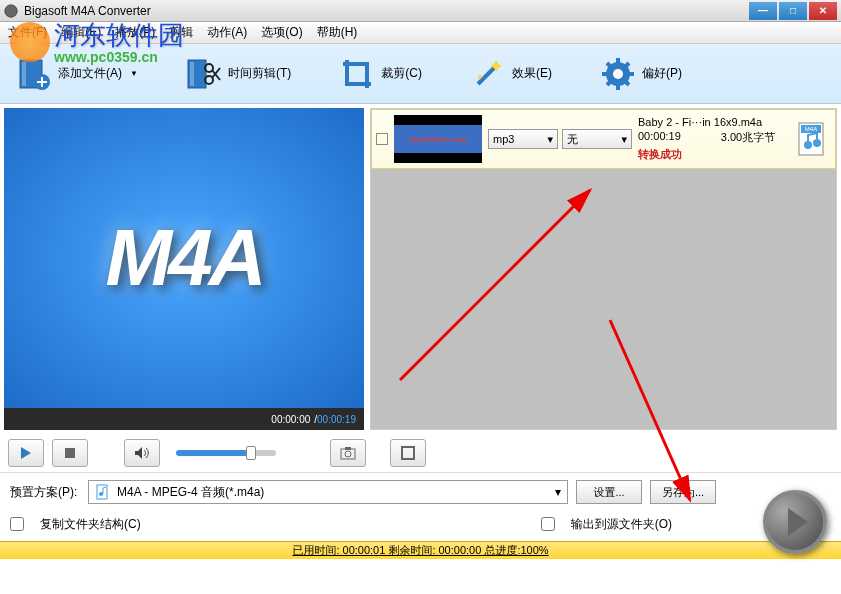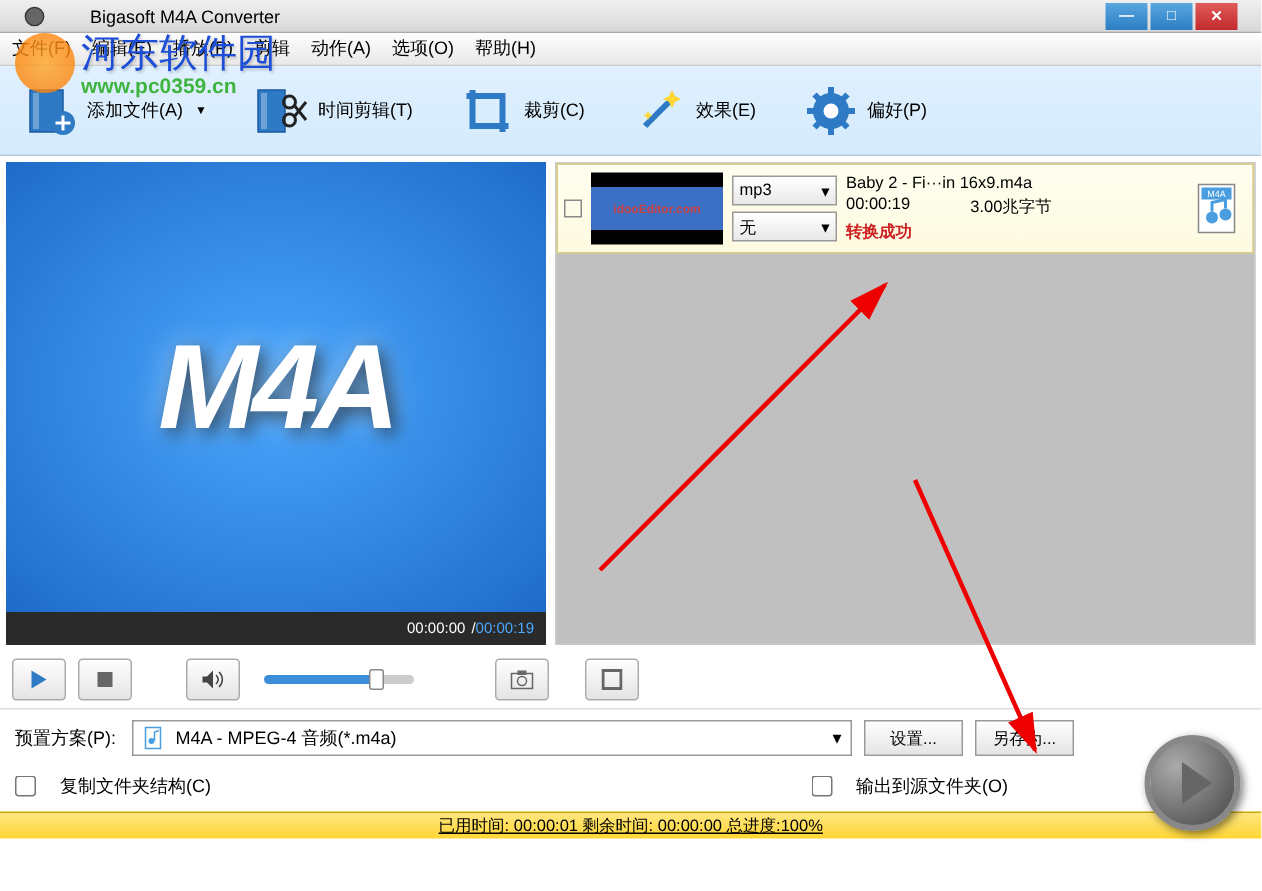--- a/index.html
+++ b/index.html
@@ -1,56 +1,56 @@
 <!DOCTYPE html>
 <html><head>
   <meta charset="utf-8">
   <style>
     * { margin: 0; padding: 0; box-sizing: border-box; font-family: "Microsoft YaHei", sans-serif; }
     body { width: 841px; height: 594px; background: #fff; position: relative; overflow: hidden; }
     
-    .titlebar { height: 22px; background: linear-gradient(#f0f0f0, #d8d8d8); display: flex; align-items: center; padding: 0 16px; border-bottom: 1px solid #aaa; gap: 24px; }
+    .titlebar { height: 22px; background: linear-gradient(#f0f0f0, #d8d8d8); display: flex; align-items: center; padding: 0 4px; border-bottom: 1px solid #aaa; }
     .titlebar-icon { width: 14px; height: 14px; margin-right: 6px; }
     .titlebar-text { font-size: 12px; flex: 1; }
     .window-controls { display: flex; gap: 2px; }
     .window-btn { width: 28px; height: 18px; display: flex; align-items: center; justify-content: center; font-size: 10px; font-weight: bold; color: #fff; }
     .min-btn { background: linear-gradient(#5aa7e0, #2b7ec2); }
     .max-btn { background: linear-gradient(#5aa7e0, #2b7ec2); }
     .close-btn { background: linear-gradient(#e05a5a, #c22b2b); }
     
     .menubar { height: 22px; background: linear-gradient(#fefefe, #e8e8e8); display: flex; align-items: center; padding: 0 8px; gap: 14px; font-size: 12px; border-bottom: 1px solid #ccc; position: relative; }
     .menu-item { cursor: pointer; }
     
     .watermark { position: absolute; top: 18px; left: 10px; z-index: 100; pointer-events: none; }
     .watermark-line1 { font-size: 26px; font-weight: normal; color: #1d4ed8; text-shadow: 1px 1px 2px rgba(0,0,0,0.2); }
     .watermark-line2 { font-size: 14px; font-weight: bold; color: #3fb43f; margin-top: -4px; }
     .watermark-logo { width: 40px; height: 40px; background: radial-gradient(circle, #ffa726, #ff7700); border-radius: 50%; position: absolute; left: 0; top: 4px; opacity: 0.8; }
     .watermark-text { margin-left: 44px; }
     
-    .toolbar { height: 60px; background: linear-gradient(#e0f0ff, #d4ebfc); display: flex; align-items: center; padding: 0 16px; gap: 32px; border-bottom: 1px solid #b0c8e0; }
+    .toolbar { height: 60px; background: linear-gradient(#e0f0ff, #d4ebfc); display: flex; align-items: center; padding: 0 16px; gap: 48px; border-bottom: 1px solid #b0c8e0; }
     .toolbar-item { display: flex; align-items: center; gap: 6px; cursor: pointer; }
     .toolbar-icon { width: 36px; height: 36px; }
     .toolbar-label { font-size: 12px; }
     .dropdown-arrow { font-size: 8px; margin-left: 2px; }
     
     .main-area { height: 330px; display: flex; gap: 6px; padding: 4px; background: #fff; }
     
     .preview-panel { width: 360px; background: #222; position: relative; display: flex; flex-direction: column; }
     .preview-image { flex: 1; background: radial-gradient(ellipse at center, #4aa8ff 0%, #1e6bc8 100%); display: flex; align-items: center; justify-content: center; position: relative; }
     .m4a-logo { font-size: 80px; font-weight: bold; color: #fff; text-shadow: 4px 4px 12px rgba(0,0,0,0.6), 0 0 20px rgba(255,255,255,0.5); font-style: italic; letter-spacing: -4px; }
     .preview-time { height: 22px; background: #2a2a2a; color: #fff; font-size: 10px; display: flex; align-items: center; justify-content: flex-end; padding: 0 8px; }
     .preview-time span:first-child { margin-right: 4px; }
     .preview-time .total { color: #4aa8ff; }
     
     .file-list { flex: 1; border: 1px solid #ccc; background: #c0c0c0; display: flex; flex-direction: column; }
     .file-item { height: 60px; background: linear-gradient(#fffff0, #fdfae0); border: 1px solid #ddd080; display: flex; align-items: center; padding: 4px; gap: 6px; position: relative; }
     .file-checkbox { width: 12px; height: 12px; border: 1px solid #888; }
     .file-thumb { width: 88px; height: 48px; background: linear-gradient(#000 0%, #000 20%, #3a6fc4 20%, #3a6fc4 80%, #000 80%); display: flex; align-items: center; justify-content: center; position: relative; }
     .file-thumb-text { font-size: 8px; color: #c44; font-weight: bold; }
-    .file-controls { display: flex; flex-direction: column; gap: 4px; }
+    .file-controls { display: flex; flex-direction: row; gap: 4px; }
     .file-dropdown { width: 70px; height: 20px; background: linear-gradient(#fff, #e8e8e8); border: 1px solid #999; font-size: 11px; padding: 0 4px; display: flex; align-items: center; justify-content: space-between; }
     .file-info { flex: 1; display: flex; flex-direction: column; font-size: 11px; font-family: monospace; gap: 2px; }
     .file-info-row { display: flex; gap: 40px; }
     .file-status { color: #c22; font-weight: bold; }
     .file-icon { width: 36px; height: 36px; }
     
     .controls-row { height: 38px; display: flex; align-items: center; padding: 4px 8px; gap: 8px; background: #fff; }
     .ctrl-btn { width: 36px; height: 28px; border: 1px solid #aaa; background: linear-gradient(#fefefe, #e4e4e4); display: flex; align-items: center; justify-content: center; cursor: pointer; border-radius: 3px; }
     .volume-slider { width: 100px; height: 6px; background: linear-gradient(to right, #3a8fd8 0%, #3a8fd8 70%, #ccc 70%); border-radius: 3px; position: relative; margin: 0 8px; }
     .volume-thumb { position: absolute; left: 70%; top: -4px; width: 10px; height: 14px; background: #fff; border: 1px solid #888; border-radius: 2px; }

